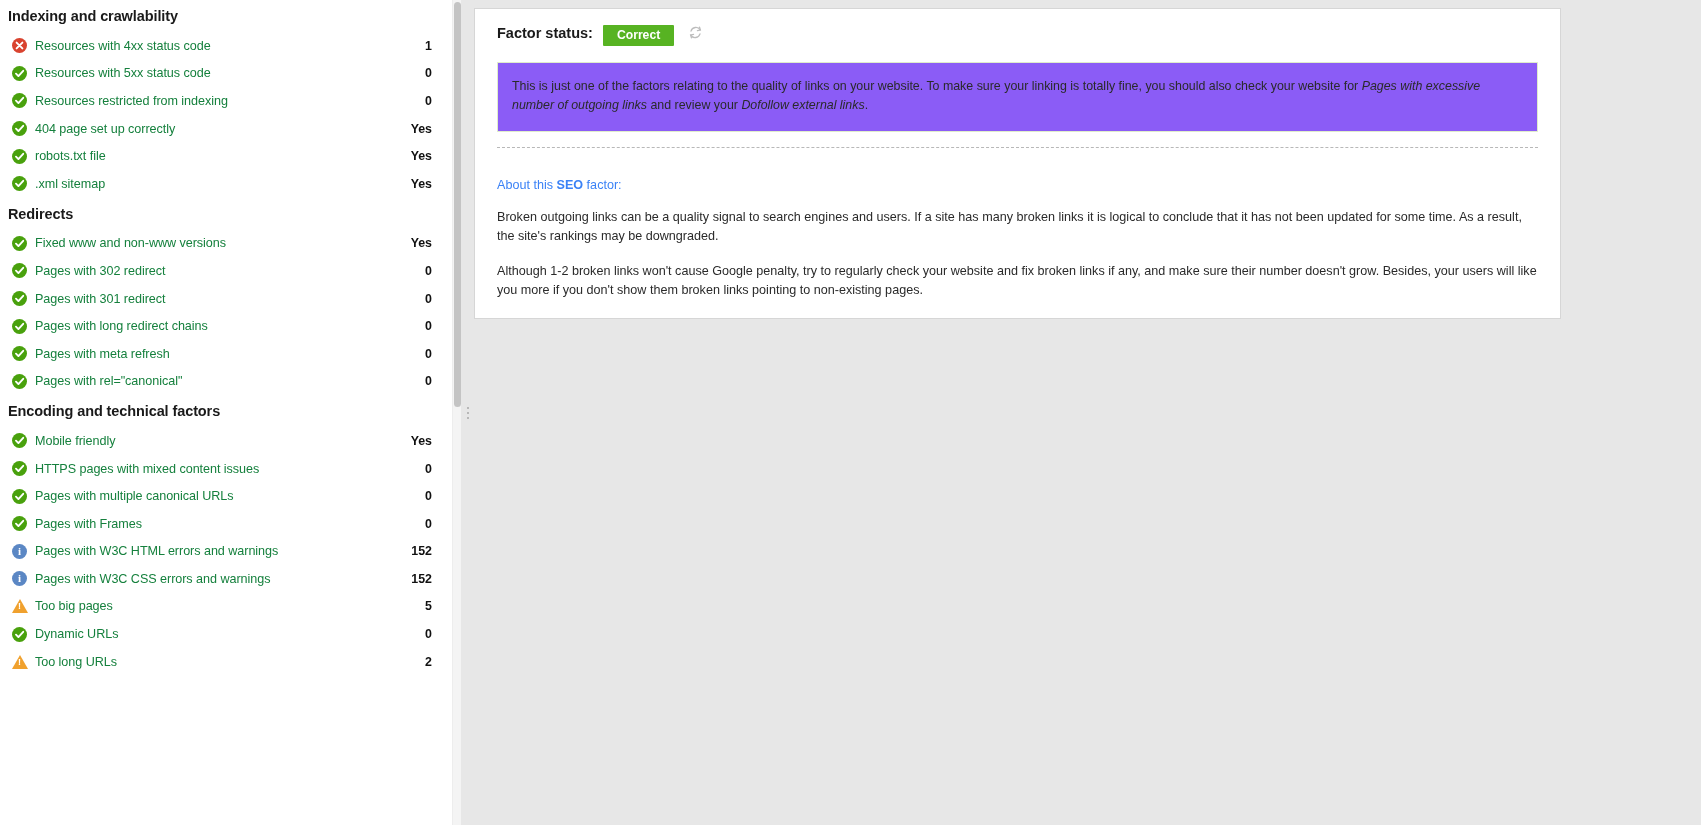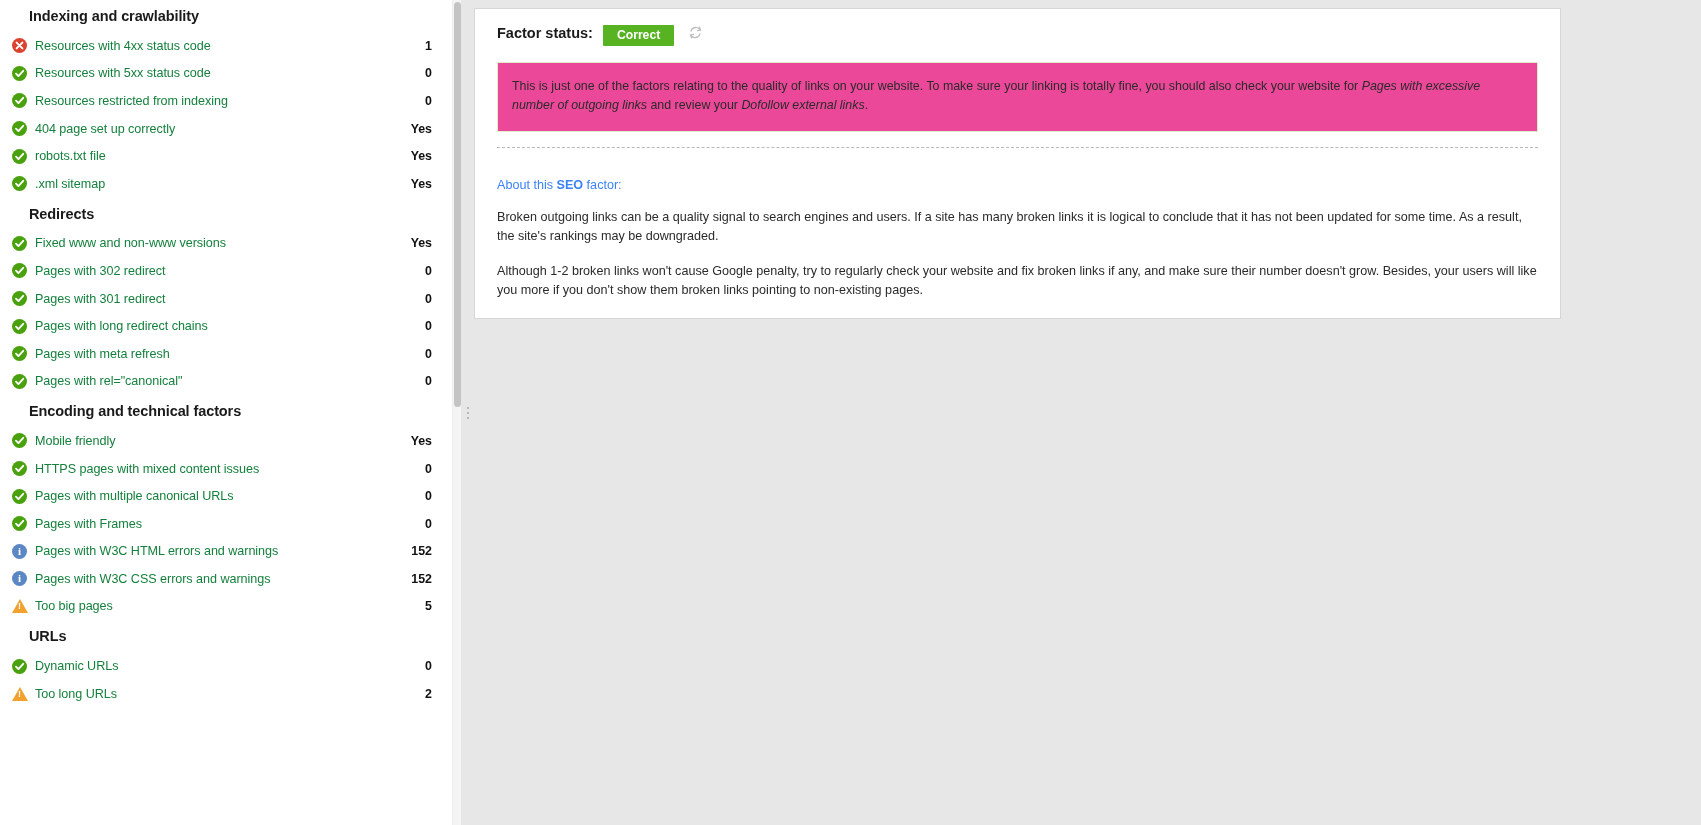--- a/index.html
+++ b/index.html
@@ -32,21 +32,20 @@
     height: 825px;
     overflow: hidden;
     padding: 0 0 0 0;
   }
   .section-title {
     font-size: 14.5px;
     font-weight: bold;
     color: #1a1a1a;
     padding: 0 0 0 8px;
     letter-spacing: -0.1px;
-    margin-left: 21px;
   }
   .group { }
   .group-head {
     height: 32px;
     display: flex;
     align-items: center;
     padding-left: 8px;
   }
   .group-head .section-title { padding-left: 0; }
   .factor-row {
@@ -215,21 +214,21 @@
     color: #bdbdbd;
     cursor: pointer;
     margin-left: 4px;
   }
   .status-desc {
     font-size: 12.6px;
     color: #2a2a2a;
   }
   .note-box {
     margin: 16px 0 0 0;
-    background: #ec4899;
+    background: #8b5cf6;
     border: 1px solid #e0eccc;
     padding: 14px 16px 15px 14px;
     font-size: 12.4px;
     color: #2a2a2a;
     line-height: 1.55;
   }
   .note-box em { font-style: italic; }
   .divider {
     border: 0;
     border-top: 1px dashed #b8b8b8;
@@ -465,23 +464,20 @@
           </div>
           <div class="factor-row">
             <span class="icon">
               <span class="ico-warn"></span>
             </span>
             <span class="label">Too big pages</span>
             <span class="value">5</span>
           </div>
         </div>
         <div class="group">
-          <div class="group-head">
-            <div class="section-title">URLs</div>
-          </div>
           <div class="factor-row">
             <span class="icon">
               <span class="ico-ok">
                 <svg viewBox="0 0 15 15" width="15" height="15">
                   <path d="M4 7.7 L6.4 10.1 L11.2 4.8" fill="none" stroke="#fff" stroke-width="1.9" stroke-linecap="round" stroke-linejoin="round"></path>
                 </svg>
               </span>
             </span>
             <span class="label">Dynamic URLs</span>
             <span class="value">0</span>

